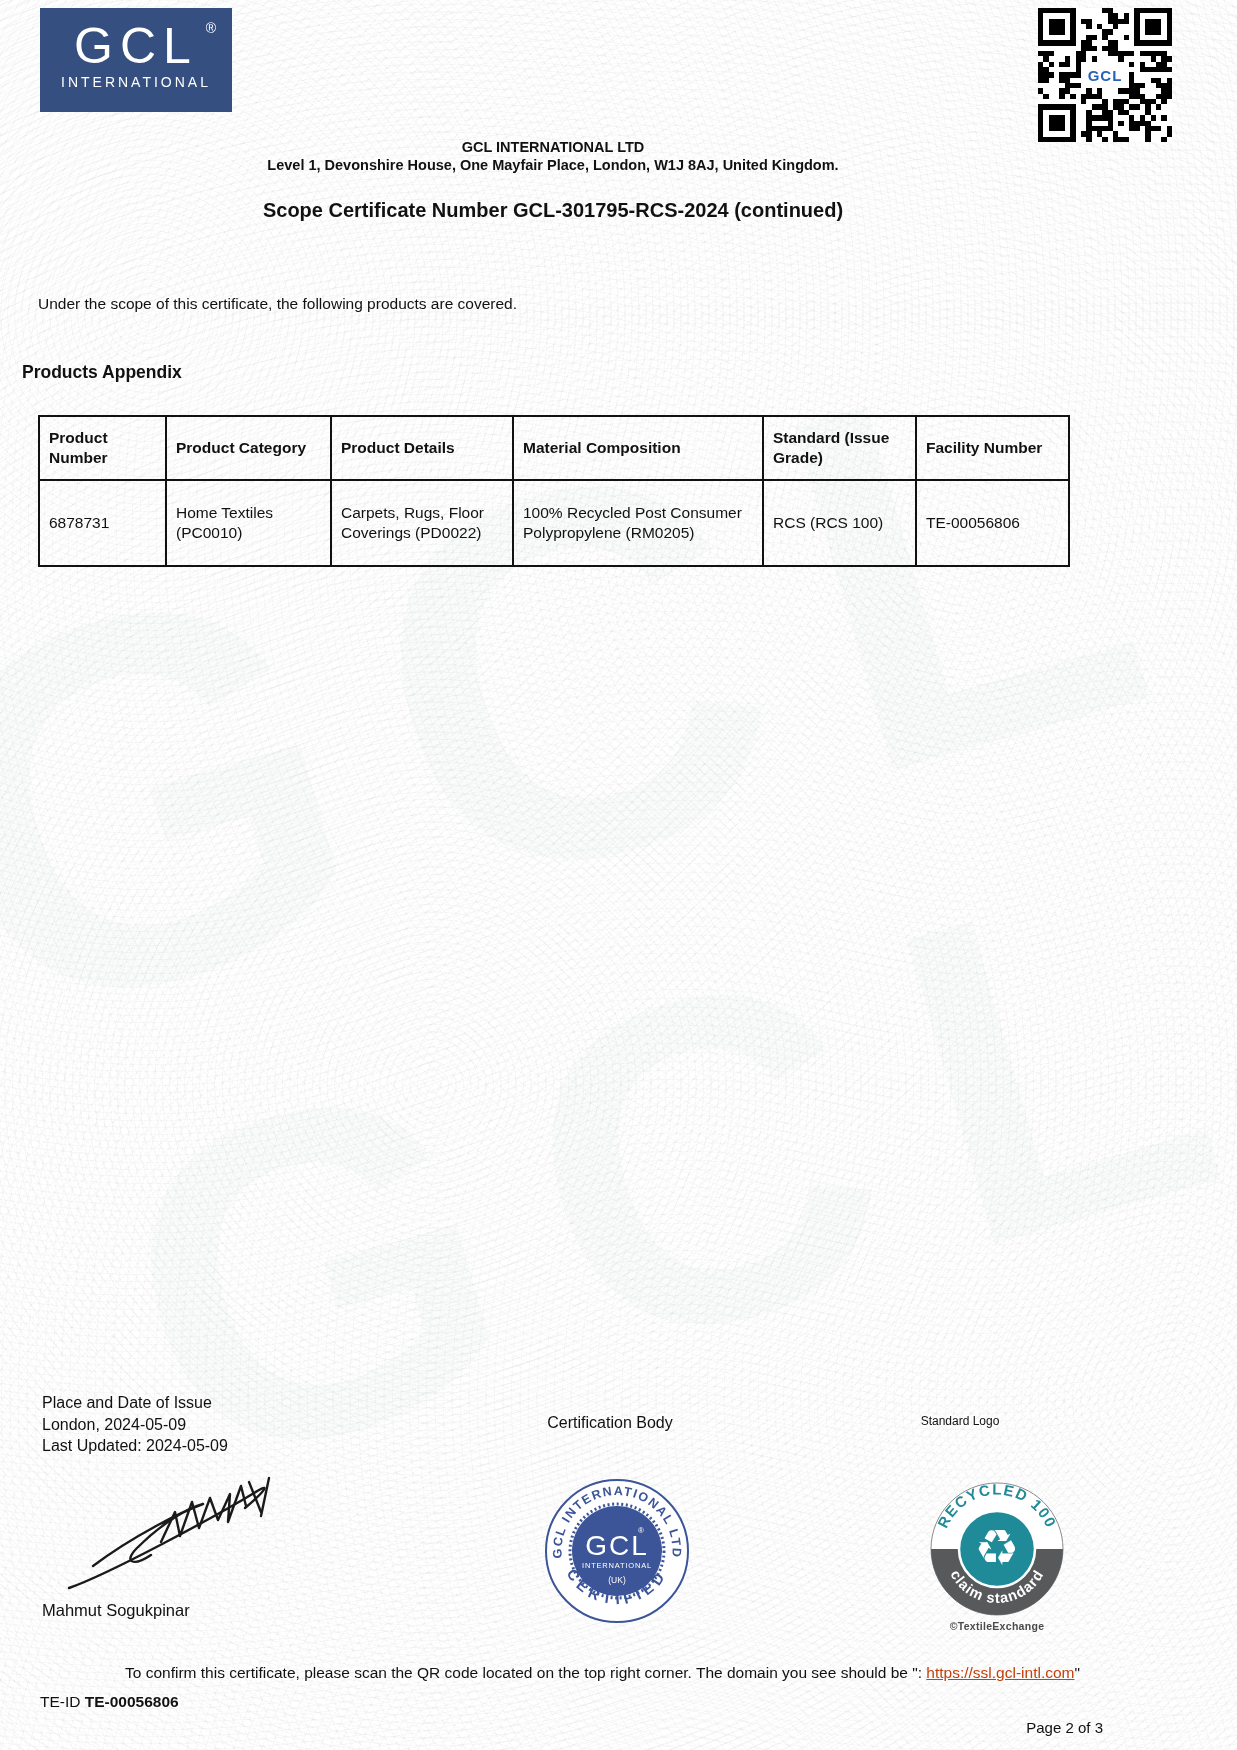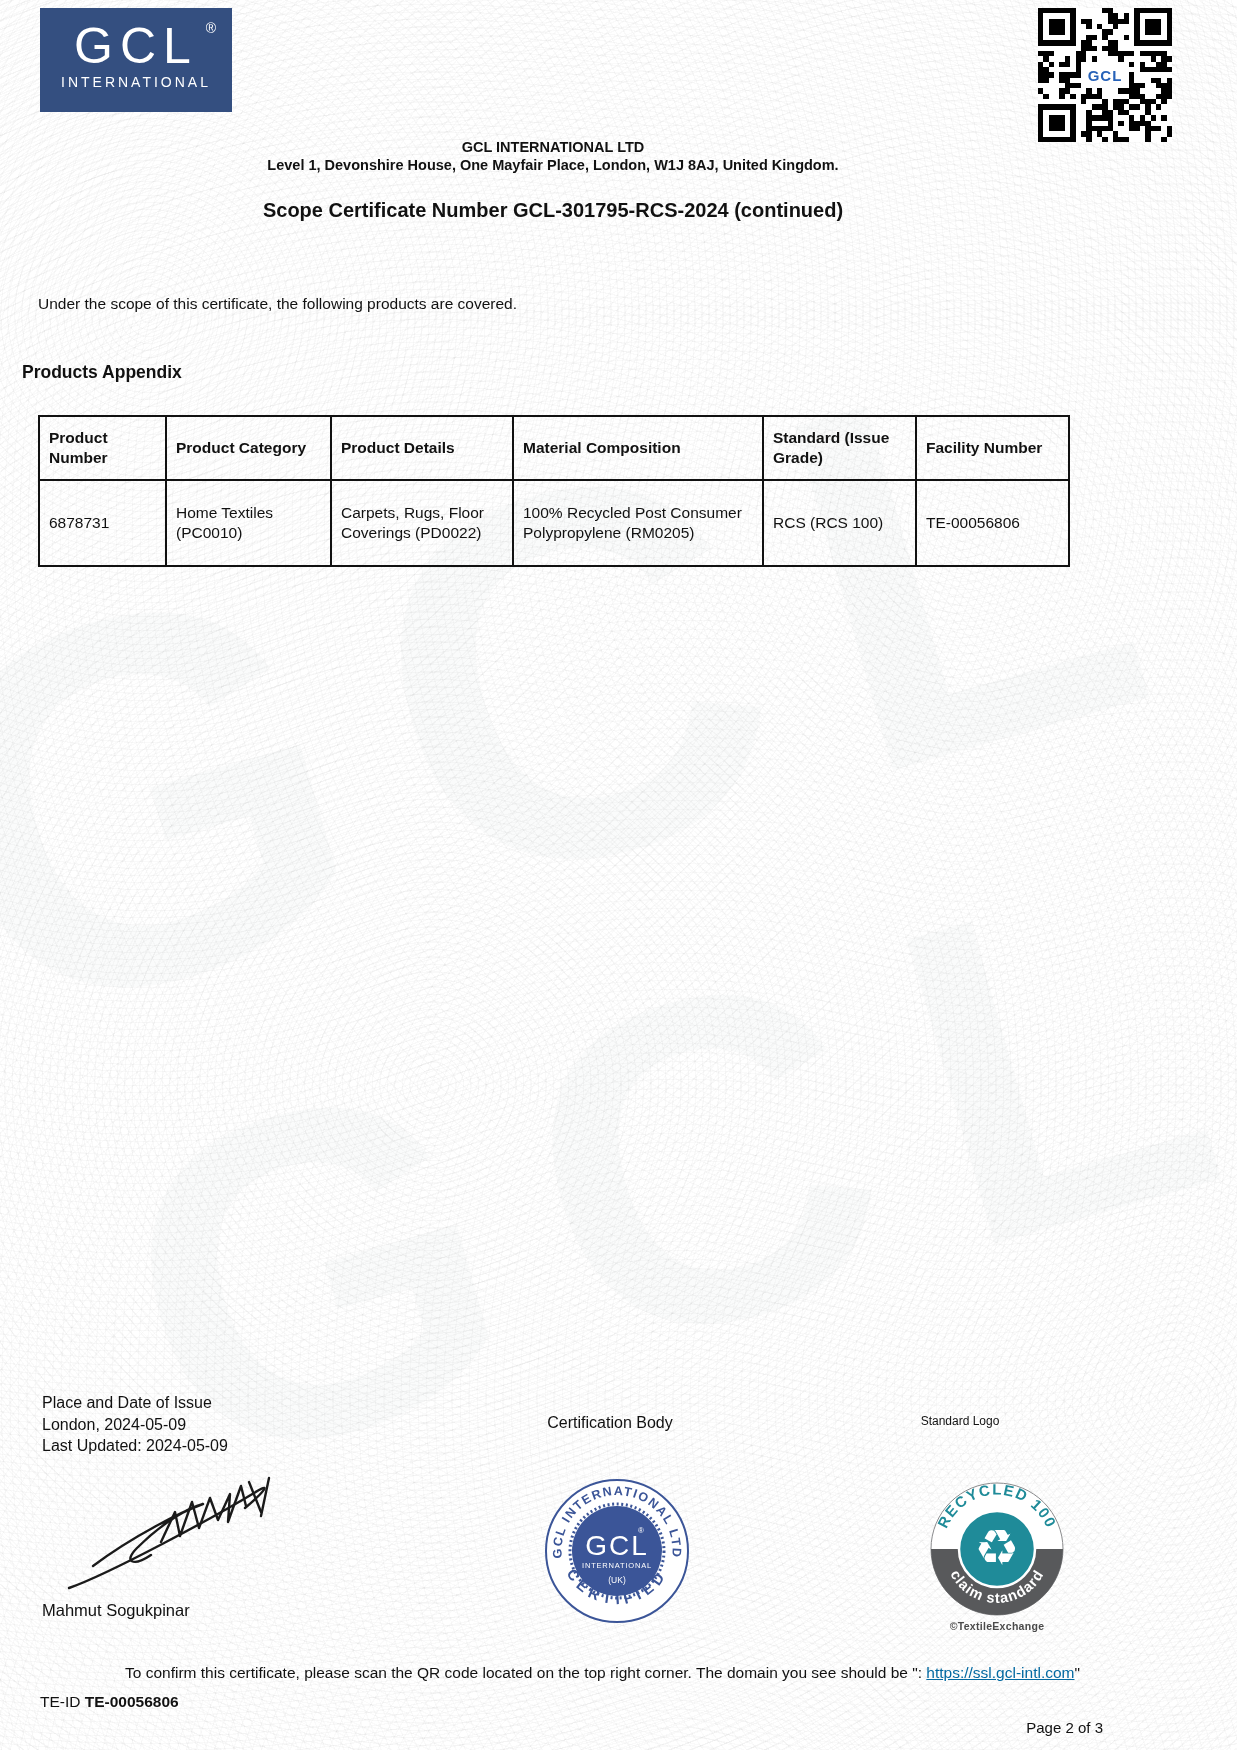--- a/index.html
+++ b/index.html
@@ -52,21 +52,21 @@
   .issue-block{left:42px;top:1392px;font-size:16px;line-height:21.5px;}
   .cert-body-label{left:450px;top:1414px;width:320px;text-align:center;font-size:16px;}
   .std-logo-label{left:840px;top:1414px;width:240px;text-align:center;font-size:12px;}
   .signature{left:48px;top:1470px;}
   .signatory{left:42px;top:1601px;font-size:16.5px;}
   .seal{left:542px;top:1476px;width:150px;height:150px;}
   .rcs{left:927px;top:1479px;width:140px;text-align:center;}
   .rcs-credit{font-size:10.5px;font-weight:bold;color:#4a4a4a;margin-top:-3px;letter-spacing:0.3px;}
 
   .confirm-line{left:0;top:1664px;width:1205px;text-align:center;font-size:15.5px;}
-  .confirm-line a{color:#0369a1;}
+  .confirm-line a{color:#c2410c;}
   .teid-line{left:40px;top:1693px;font-size:15.5px;}
   .teid-line b{font-weight:bold;}
   .page-num{left:937px;top:1719px;width:166px;text-align:right;font-size:15px;}
 </style>
 </head>
 <body>
 
 <div class="page">
 
   <div class="ghost" style="left:-80px;top:380px;font-size:520px;transform:rotate(-16deg);letter-spacing:60px;">GCL</div>

